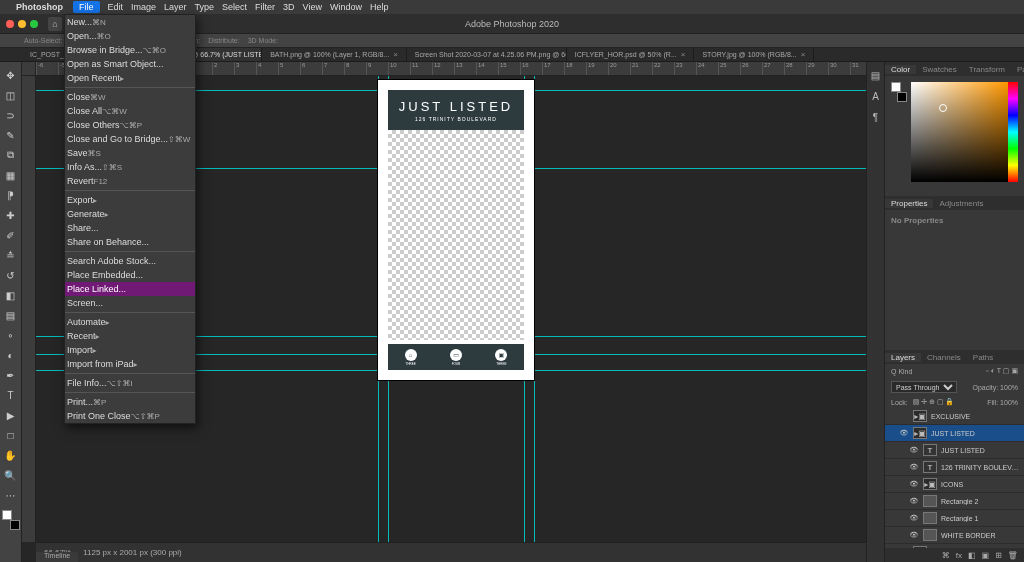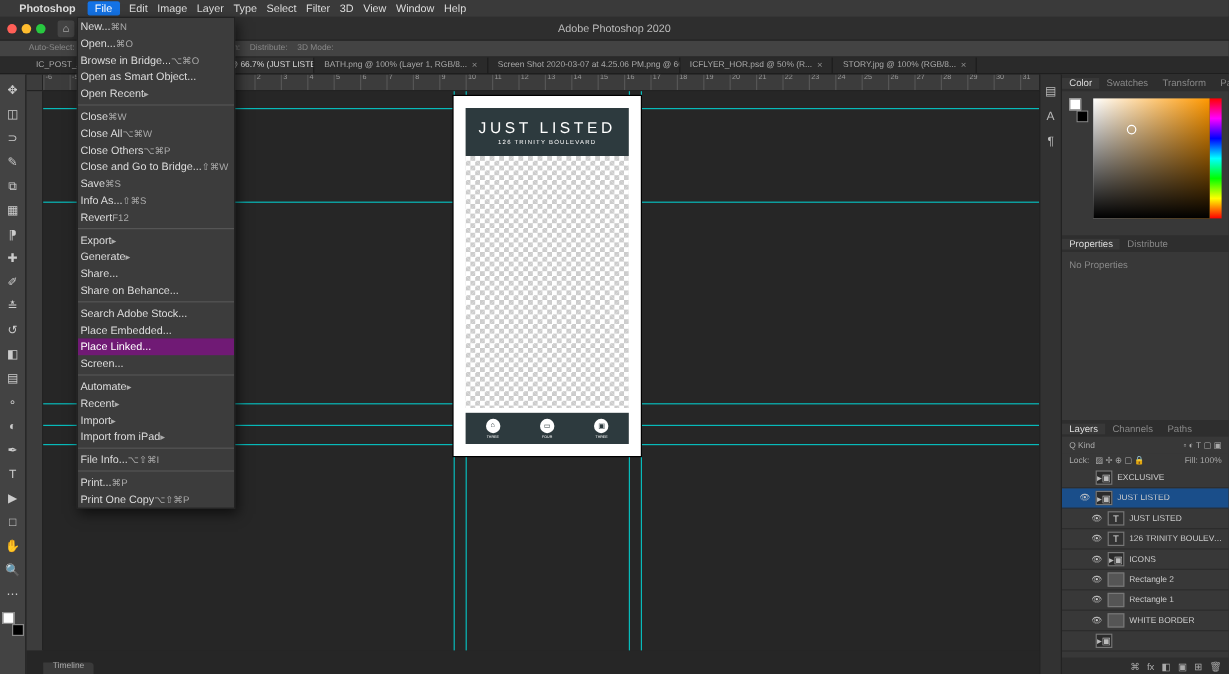--- a/index.html
+++ b/index.html
@@ -78,21 +78,21 @@
 
   .color-panel { height: 120px; position: relative; padding: 6px; }
   .color-swatches { display: flex; gap: 0; }
   .color-main { flex: 1; height: 100px; position: relative; background: linear-gradient(to bottom, rgba(0,0,0,0), #000), linear-gradient(to right, #fff, #ff9800); }
   .color-main .ring { position: absolute; width: 8px; height: 8px; border: 1px solid #fff; border-radius: 50%; top: 22px; left: 28px; }
   .hue-strip { width: 10px; height: 100px; background: linear-gradient(to bottom, red, magenta, blue, cyan, lime, yellow, red); }
   .fgbg-mini { width: 16px; position: relative; height: 20px; margin-right: 4px; }
   .fgbg-mini .a { position: absolute; width: 10px; height: 10px; background: #fff; border: 1px solid #888; top: 0; left: 0; z-index: 2; }
   .fgbg-mini .b { position: absolute; width: 10px; height: 10px; background: #000; border: 1px solid #888; bottom: 0; right: 0; }
 
-  .props-panel { flex: 0 0 auto; padding: 6px; height: 140px; color: #888; }
+  .props-panel { flex: 0 0 auto; padding: 6px; height: 140px; color: #888; font-weight: bold; }
 
   .layers-panel { flex: 1; display: flex; flex-direction: column; min-height: 0; }
   .layers-opts { padding: 3px 6px; display: flex; align-items: center; gap: 4px; font-size: 7px; color: #aaa; background: #383838; }
   .layers-opts select { background: #2a2a2a; color: #ccc; border: 1px solid #555; font-size: 7px; height: 12px; }
   .layers-opts .opc { margin-left: auto; }
   .layers-lock { padding: 2px 6px; display: flex; align-items: center; gap: 5px; font-size: 7px; color: #aaa; }
   .layers-list { flex: 1; overflow: auto; }
   .layer { display: flex; align-items: center; gap: 4px; padding: 2px 4px; border-bottom: 1px solid #2c2c2c; font-size: 7px; color: #ccc; }
   .layer .eye { width: 10px; text-align: center; color: #ccc; }
   .layer .thumb { width: 14px; height: 12px; background: #555; border: 1px solid #777; display: flex; align-items: center; justify-content: center; font-size: 8px; flex-shrink: 0; }
@@ -228,21 +228,21 @@
     <div class="mi">
       <span>File Info...</span>
       <span class="sc">⌥⇧⌘I</span>
     </div>
     <div class="sep"></div>
     <div class="mi">
       <span>Print...</span>
       <span class="sc">⌘P</span>
     </div>
     <div class="mi">
-      <span>Print One Copy</span>
+      <span>Print One Close</span>
       <span class="sc">⌥⇧⌘P</span>
     </div>
   </div>
 
 <div class="win-chrome">
   <div class="win-dots">
     <div class="dot red"></div>
     <div class="dot yel"></div>
     <div class="dot grn"></div>
   </div>
@@ -385,20 +385,24 @@
               <div class="circ">▭</div>
               <div class="lbl">FOUR</div>
             </div>
           <div class="col">
               <div class="circ">▣</div>
               <div class="lbl">THREE</div>
             </div>
         </div>
       </div>
     </div>
+    <div class="status-bar">
+      <span class="zoom">66.67%</span>
+      <span>1125 px x 2001 px (300 ppi)</span>
+    </div>
     <div class="timeline-tab">Timeline</div>
   </div>
 
   <div class="right-stack">
     <div class="ic">▤</div>
     <div class="ic">A</div>
     <div class="ic">¶</div>
   </div>
 
   <div class="panels">
@@ -417,35 +421,39 @@
           </div>
         <div class="color-main">
             <div class="ring"></div>
           </div>
         <div class="hue-strip"></div>
       </div>
     </div>
 
     <div class="panel-tabs">
       <span class="active">Properties</span>
-      <span>Distribute</span>
+      <span>Adjustments</span>
     </div>
     <div class="props-panel">
       <div>No Properties</div>
     </div>
 
     <div class="panel-tabs">
       <span class="active">Layers</span>
       <span>Channels</span>
       <span>Paths</span>
     </div>
     <div class="layers-panel">
       <div class="layers-opts">
         <span>Q Kind</span>
         <span style="margin-left:auto">▫ ◐ T ▢ ▣</span>
+      </div>
+      <div class="layers-opts">
+        <select><option>Pass Through</option></select>
+        <span class="opc"><span>Opacity:</span> <span>100%</span></span>
       </div>
       <div class="layers-lock">
         <span>Lock:</span>
         <span>▨ ✢ ⊕ ▢ 🔒</span>
         <span style="margin-left:auto"><span>Fill:</span> <span>100%</span></span>
       </div>
       <div class="layers-list" id="layers-list">
           <div class="layer indent1">
             <span class="eye"></span>
             <span class="thumb folder">▸▣</span>

